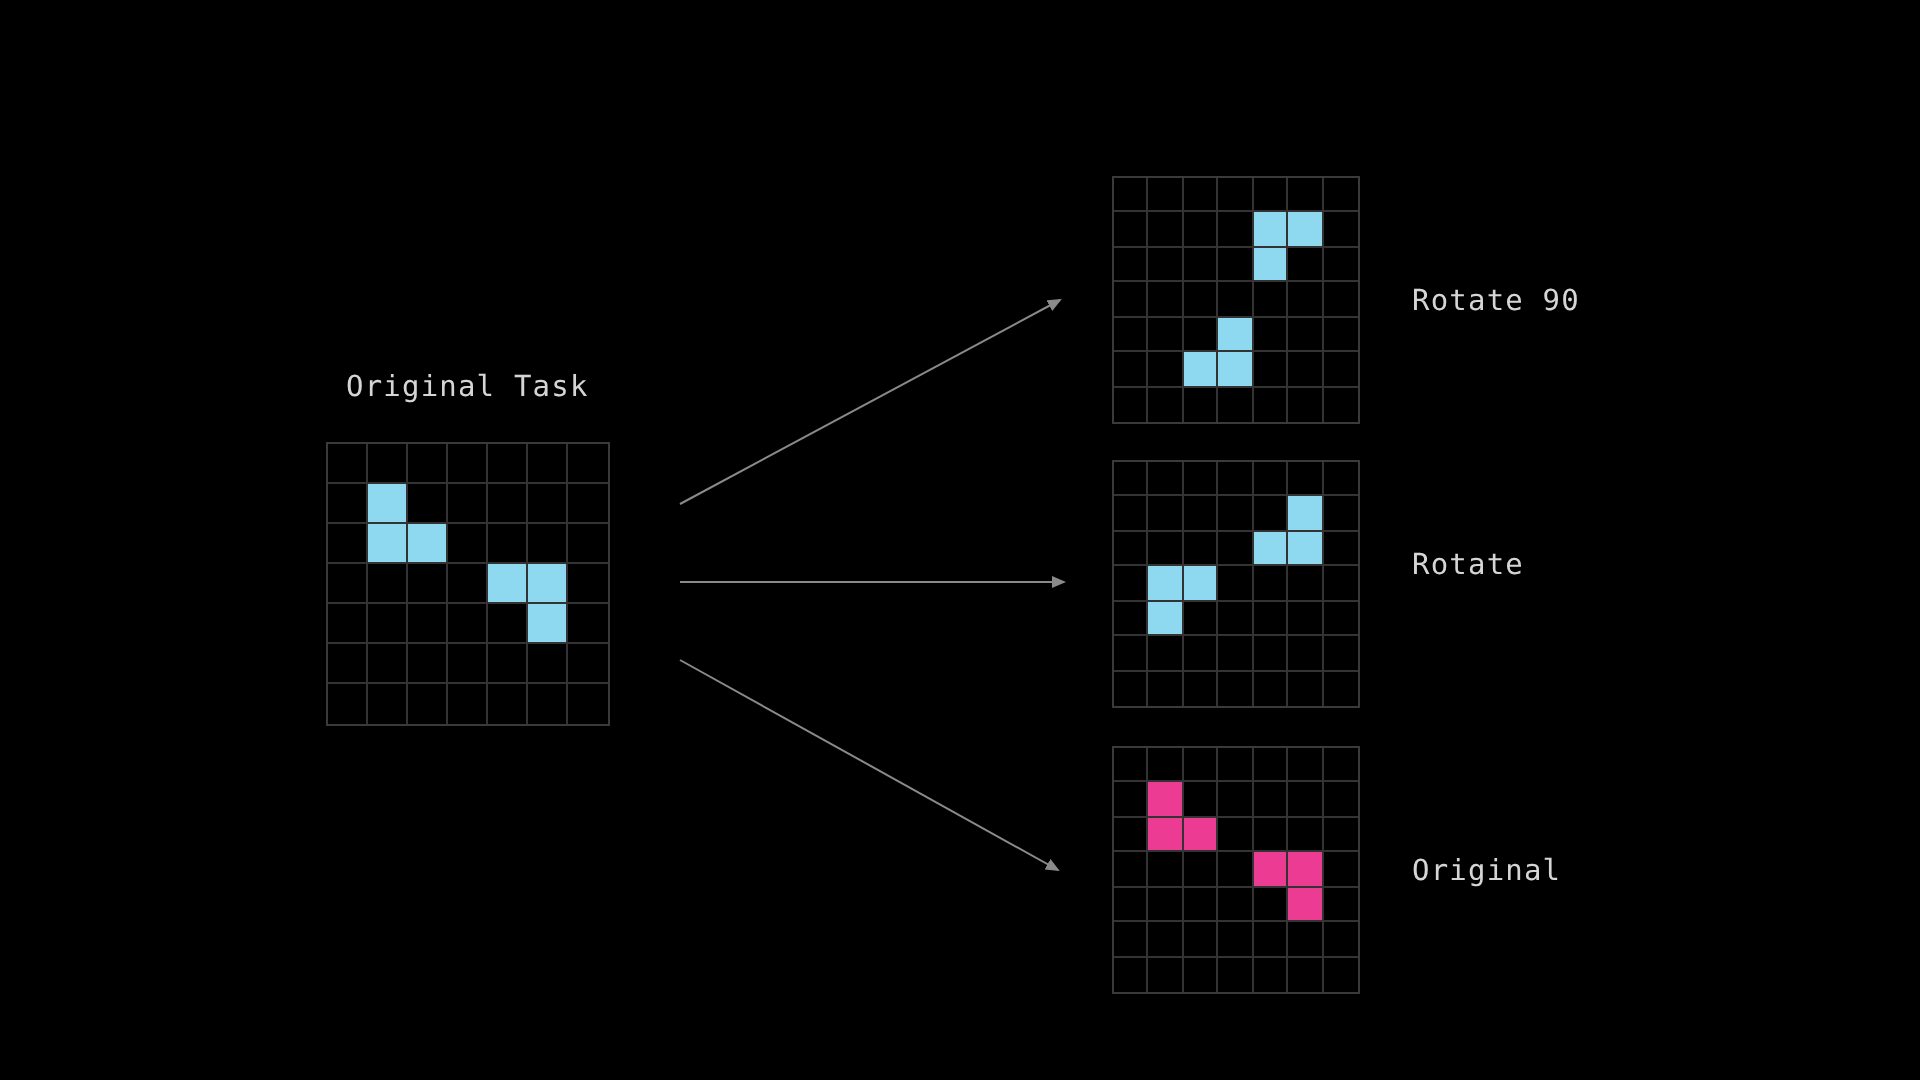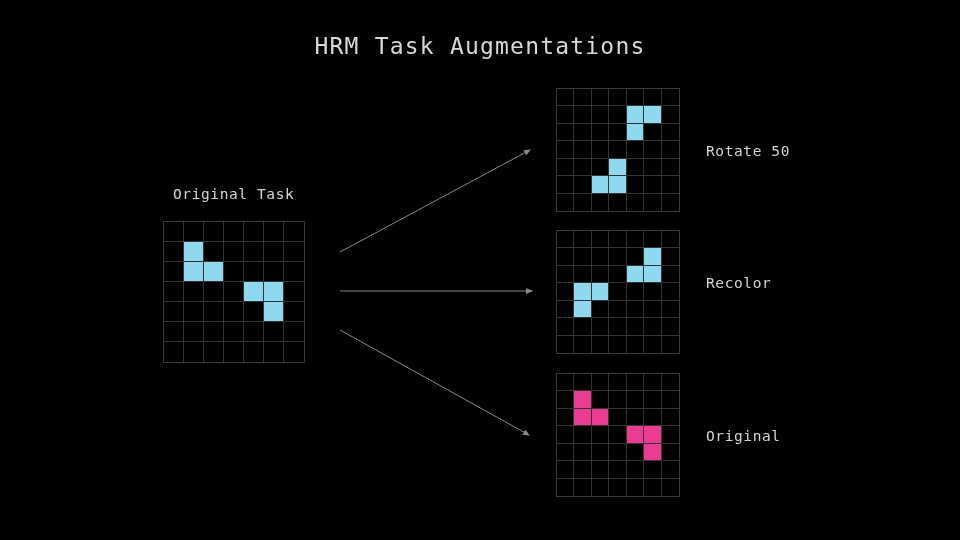--- a/index.html
+++ b/index.html
@@ -55,21 +55,20 @@
     white-space: nowrap;
   }
 
   #arrows { position: absolute; left: 0; top: 0; width: 960px; height: 540px; }
 </style>
 </head>
 <body>
 
 <div id="stage">
 
-  <div id="title">HRM Task Augmentations</div>
 
   <svg id="arrows" viewBox="0 0 960 540" xmlns="http://www.w3.org/2000/svg">
     <defs>
       <marker id="ah" markerWidth="7" markerHeight="7" refX="6" refY="3" orient="auto" markerUnits="strokeWidth">
         <path d="M0,0 L7,3 L0,6 z" fill="#8a8a8a"></path>
       </marker>
     </defs>
     <g id="arrow-group">
         <line x1="340" y1="252" x2="530" y2="150" stroke="#8a8a8a" stroke-width="1" marker-end="url(#ah)"></line>
         <line x1="340" y1="291" x2="532" y2="291" stroke="#8a8a8a" stroke-width="1" marker-end="url(#ah)"></line>
@@ -177,21 +176,21 @@
         <div class="cell" style="border-right-color: rgb(51, 51, 51); border-bottom-color: rgb(51, 51, 51);"></div>
         <div class="cell last-col" style="border-right-color: rgb(51, 51, 51); border-bottom-color: rgb(51, 51, 51);"></div>
         <div class="cell last-row" style="border-right-color: rgb(51, 51, 51); border-bottom-color: rgb(51, 51, 51);"></div>
         <div class="cell last-row" style="border-right-color: rgb(51, 51, 51); border-bottom-color: rgb(51, 51, 51);"></div>
         <div class="cell last-row" style="border-right-color: rgb(51, 51, 51); border-bottom-color: rgb(51, 51, 51);"></div>
         <div class="cell last-row" style="border-right-color: rgb(51, 51, 51); border-bottom-color: rgb(51, 51, 51);"></div>
         <div class="cell last-row" style="border-right-color: rgb(51, 51, 51); border-bottom-color: rgb(51, 51, 51);"></div>
         <div class="cell last-row" style="border-right-color: rgb(51, 51, 51); border-bottom-color: rgb(51, 51, 51);"></div>
         <div class="cell last-col last-row" style="border-right-color: rgb(51, 51, 51); border-bottom-color: rgb(51, 51, 51);"></div>
       </div>
-      <div class="side-label" style="left: 706px; top: 143px; color: rgb(213, 213, 213);">Rotate 50</div>
+      <div class="side-label" style="left: 706px; top: 143px; color: rgb(213, 213, 213);">Rotate 90</div>
       <div class="grid" style="left: 556px; top: 230px; width: 124px; height: 124px; grid-template-columns: repeat(7, 1fr); grid-template-rows: repeat(7, 1fr); border-color: rgb(58, 58, 58);">
         <div class="cell" style="border-right-color: rgb(51, 51, 51); border-bottom-color: rgb(51, 51, 51);"></div>
         <div class="cell" style="border-right-color: rgb(51, 51, 51); border-bottom-color: rgb(51, 51, 51);"></div>
         <div class="cell" style="border-right-color: rgb(51, 51, 51); border-bottom-color: rgb(51, 51, 51);"></div>
         <div class="cell" style="border-right-color: rgb(51, 51, 51); border-bottom-color: rgb(51, 51, 51);"></div>
         <div class="cell" style="border-right-color: rgb(51, 51, 51); border-bottom-color: rgb(51, 51, 51);"></div>
         <div class="cell" style="border-right-color: rgb(51, 51, 51); border-bottom-color: rgb(51, 51, 51);"></div>
         <div class="cell last-col" style="border-right-color: rgb(51, 51, 51); border-bottom-color: rgb(51, 51, 51);"></div>
         <div class="cell" style="border-right-color: rgb(51, 51, 51); border-bottom-color: rgb(51, 51, 51);"></div>
         <div class="cell" style="border-right-color: rgb(51, 51, 51); border-bottom-color: rgb(51, 51, 51);"></div>
@@ -229,21 +228,21 @@
         <div class="cell" style="border-right-color: rgb(51, 51, 51); border-bottom-color: rgb(51, 51, 51);"></div>
         <div class="cell last-col" style="border-right-color: rgb(51, 51, 51); border-bottom-color: rgb(51, 51, 51);"></div>
         <div class="cell last-row" style="border-right-color: rgb(51, 51, 51); border-bottom-color: rgb(51, 51, 51);"></div>
         <div class="cell last-row" style="border-right-color: rgb(51, 51, 51); border-bottom-color: rgb(51, 51, 51);"></div>
         <div class="cell last-row" style="border-right-color: rgb(51, 51, 51); border-bottom-color: rgb(51, 51, 51);"></div>
         <div class="cell last-row" style="border-right-color: rgb(51, 51, 51); border-bottom-color: rgb(51, 51, 51);"></div>
         <div class="cell last-row" style="border-right-color: rgb(51, 51, 51); border-bottom-color: rgb(51, 51, 51);"></div>
         <div class="cell last-row" style="border-right-color: rgb(51, 51, 51); border-bottom-color: rgb(51, 51, 51);"></div>
         <div class="cell last-col last-row" style="border-right-color: rgb(51, 51, 51); border-bottom-color: rgb(51, 51, 51);"></div>
       </div>
-      <div class="side-label" style="left: 706px; top: 275px; color: rgb(213, 213, 213);">Recolor</div>
+      <div class="side-label" style="left: 706px; top: 275px; color: rgb(213, 213, 213);">Rotate</div>
       <div class="grid" style="left: 556px; top: 373px; width: 124px; height: 124px; grid-template-columns: repeat(7, 1fr); grid-template-rows: repeat(7, 1fr); border-color: rgb(58, 58, 58);">
         <div class="cell" style="border-right-color: rgb(51, 51, 51); border-bottom-color: rgb(51, 51, 51);"></div>
         <div class="cell" style="border-right-color: rgb(51, 51, 51); border-bottom-color: rgb(51, 51, 51);"></div>
         <div class="cell" style="border-right-color: rgb(51, 51, 51); border-bottom-color: rgb(51, 51, 51);"></div>
         <div class="cell" style="border-right-color: rgb(51, 51, 51); border-bottom-color: rgb(51, 51, 51);"></div>
         <div class="cell" style="border-right-color: rgb(51, 51, 51); border-bottom-color: rgb(51, 51, 51);"></div>
         <div class="cell" style="border-right-color: rgb(51, 51, 51); border-bottom-color: rgb(51, 51, 51);"></div>
         <div class="cell last-col" style="border-right-color: rgb(51, 51, 51); border-bottom-color: rgb(51, 51, 51);"></div>
         <div class="cell" style="border-right-color: rgb(51, 51, 51); border-bottom-color: rgb(51, 51, 51);"></div>
         <div class="cell" style="border-right-color: rgb(51, 51, 51); border-bottom-color: rgb(51, 51, 51); background: rgb(236, 59, 146);"></div>

